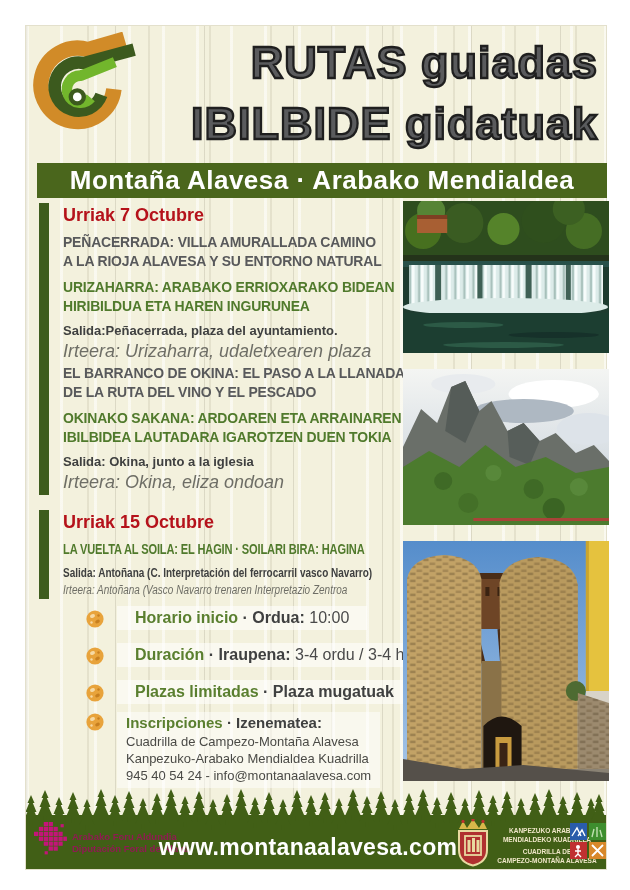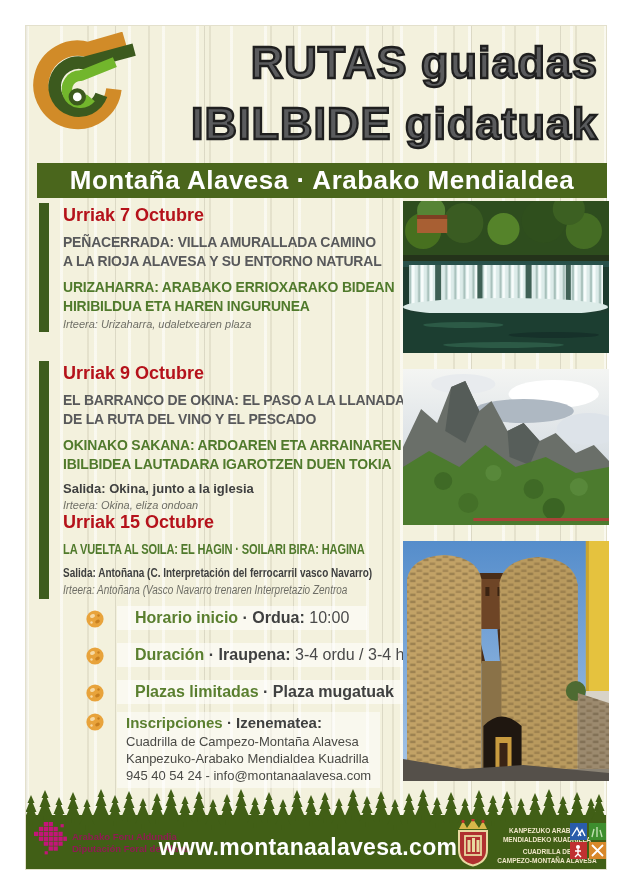--- a/index.html
+++ b/index.html
@@ -26,21 +26,21 @@
     color:#ffffff;font-size:26px;font-weight:700;text-align:center;line-height:35px;letter-spacing:.5px;
   }
   
   .event{position:absolute;left:13px;width:360px;border-left:10px solid #3e5c1d;padding:2px 0 2px 14px;box-sizing:border-box;}
   .e1{top:177px;} .e2{top:335px;} .e3{top:484px;}
   .date{font-size:18px;font-weight:700;color:#b5121b;margin-bottom:6px;}
   .tl{font-weight:700;font-size:15.5px;line-height:19px;white-space:nowrap;transform-origin:left center;letter-spacing:-.2px;}
   .es{color:#58595b;} .eu{color:#507a2c;} .mt{margin-top:7px;}
   .sx90{transform:scaleX(.90);} .sx72{transform:scaleX(.715);} .sx80{transform:scaleX(.80);}
   .salida{margin-top:8px;font-weight:700;font-size:13px;color:#3f4040;white-space:nowrap;transform-origin:left center;}
-  .irteera{font-style:italic;font-size:11px;color:#6e6e66;margin-top:3px;white-space:nowrap;transform-origin:left center;}
+  .irteera{font-style:italic;font-size:18px;color:#6e6e66;margin-top:3px;white-space:nowrap;transform-origin:left center;}
   .small{font-size:12.5px;}
   
   .inforow{position:absolute;left:60px;display:flex;align-items:center;gap:13px;}
   .r1{top:580px;} .r2{top:617px;} .r3{top:654px;} .r4{top:686px;align-items:flex-start;}
   .bullet{width:18px;height:18px;flex:0 0 18px;margin-top:1px;}
   .infotext{background:rgba(255,255,255,.55);padding:3px 18px;font-size:16px;white-space:nowrap;}
   .ies{color:#5a7f2f;font-weight:700;} .isep{color:#3f4040;font-weight:700;}
   .ieu{color:#3f4040;font-weight:700;} .ival{color:#4a4a4a;}
   .insblock{background:rgba(255,255,255,.5);padding:2px 9px 6px 9px;}
   .inshead{font-size:15px;white-space:nowrap;}
@@ -78,25 +78,25 @@
     </div>
 
     <div class="banner">Montaña Alavesa · Arabako Mendialdea</div>
 
     <section class="event e1">
       <div class="date">Urriak 7 Octubre</div>
       <div class="tl es sx90">PEÑACERRADA: VILLA AMURALLADA CAMINO</div>
       <div class="tl es sx90">A LA RIOJA ALAVESA Y SU ENTORNO NATURAL</div>
       <div class="tl eu sx90 mt">URIZAHARRA: ARABAKO ERRIOXARAKO BIDEAN</div>
       <div class="tl eu sx90">HIRIBILDUA ETA HAREN INGURUNEA</div>
+      <div class="salida">Salida:Peñacerrada, plaza del ayuntamiento.</div>
       <div class="irteera">Irteera: Urizaharra, udaletxearen plaza</div>
     </section>
 
     <section class="event e2">
-      <div class="date">Urriak 9 Octubre</div>
       <div class="tl es sx90">EL BARRANCO DE OKINA: EL PASO A LA LLANADA</div>
       <div class="tl es sx90">DE LA RUTA DEL VINO Y EL PESCADO</div>
       <div class="tl eu sx90 mt">OKINAKO SAKANA: ARDOAREN ETA ARRAINAREN</div>
       <div class="tl eu sx90">IBILBIDEA LAUTADARA IGAROTZEN DUEN TOKIA</div>
       <div class="salida">Salida: Okina, junto a la iglesia</div>
       <div class="irteera">Irteera: Okina, eliza ondoan</div>
     </section>
 
     <section class="event e3">
       <div class="date">Urriak 15 Octubre</div>

